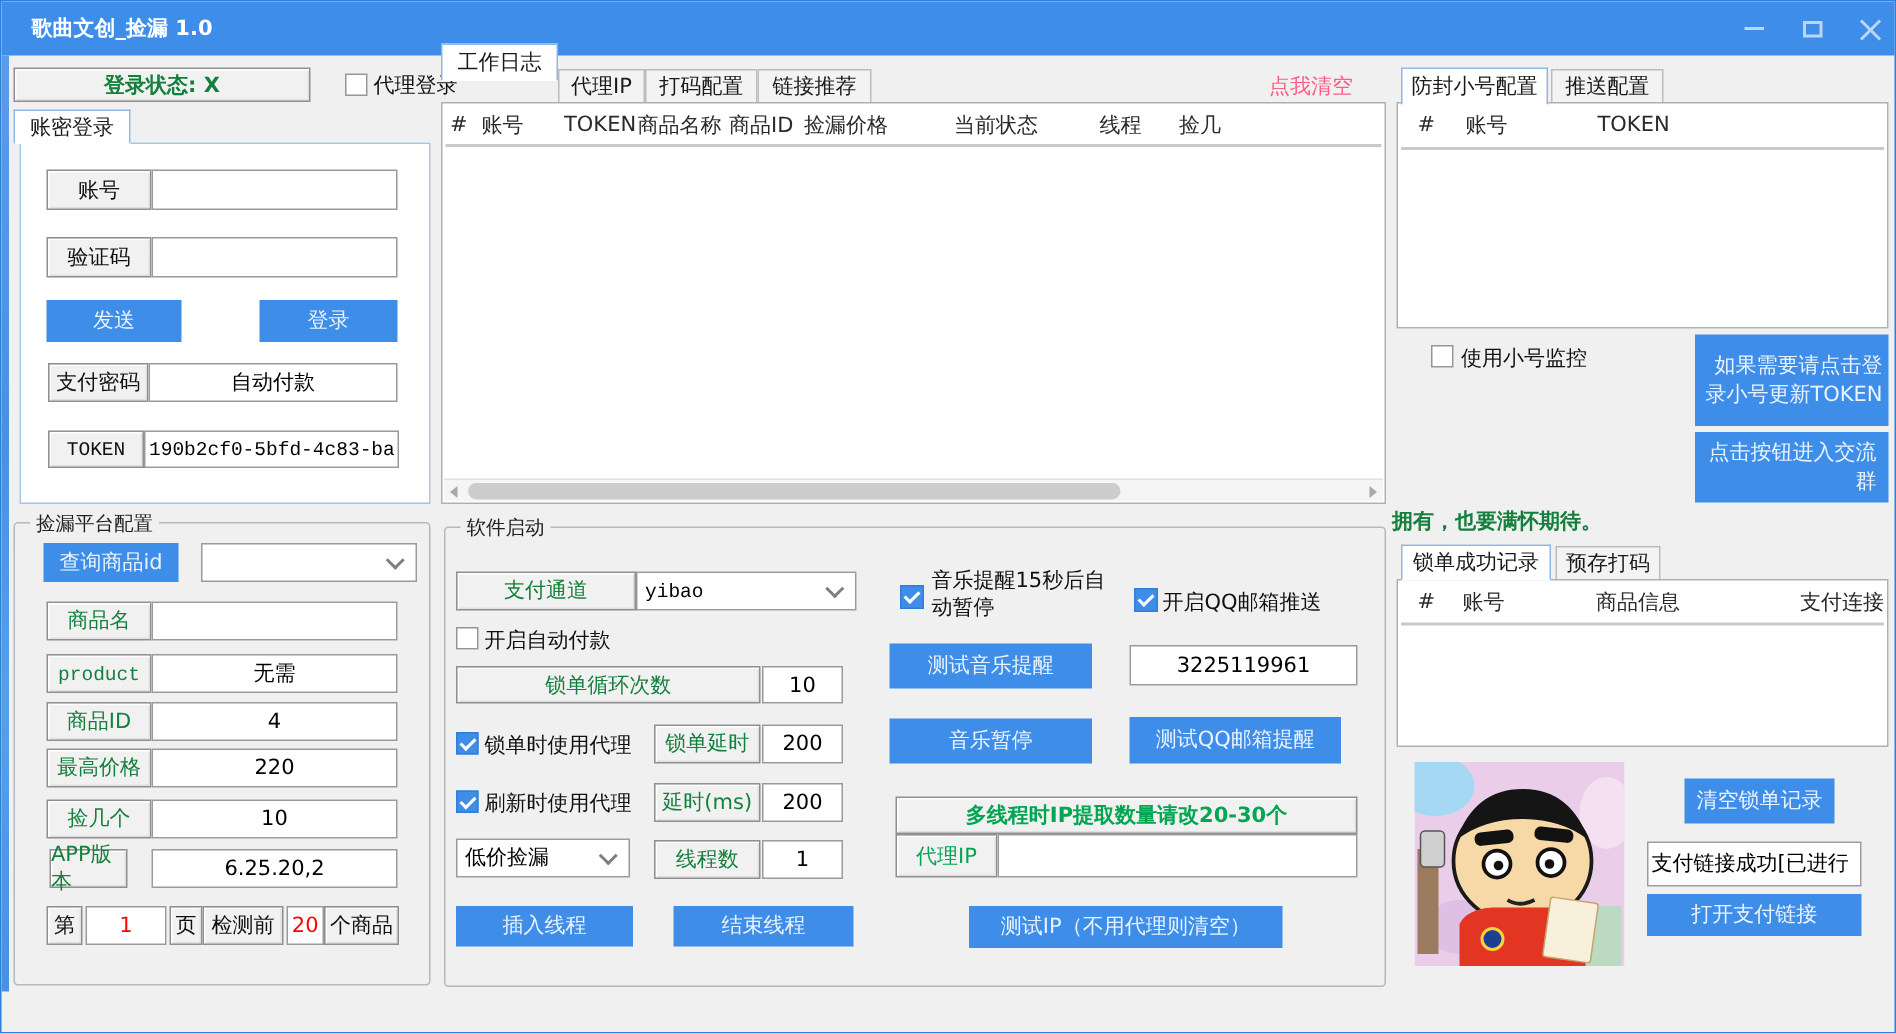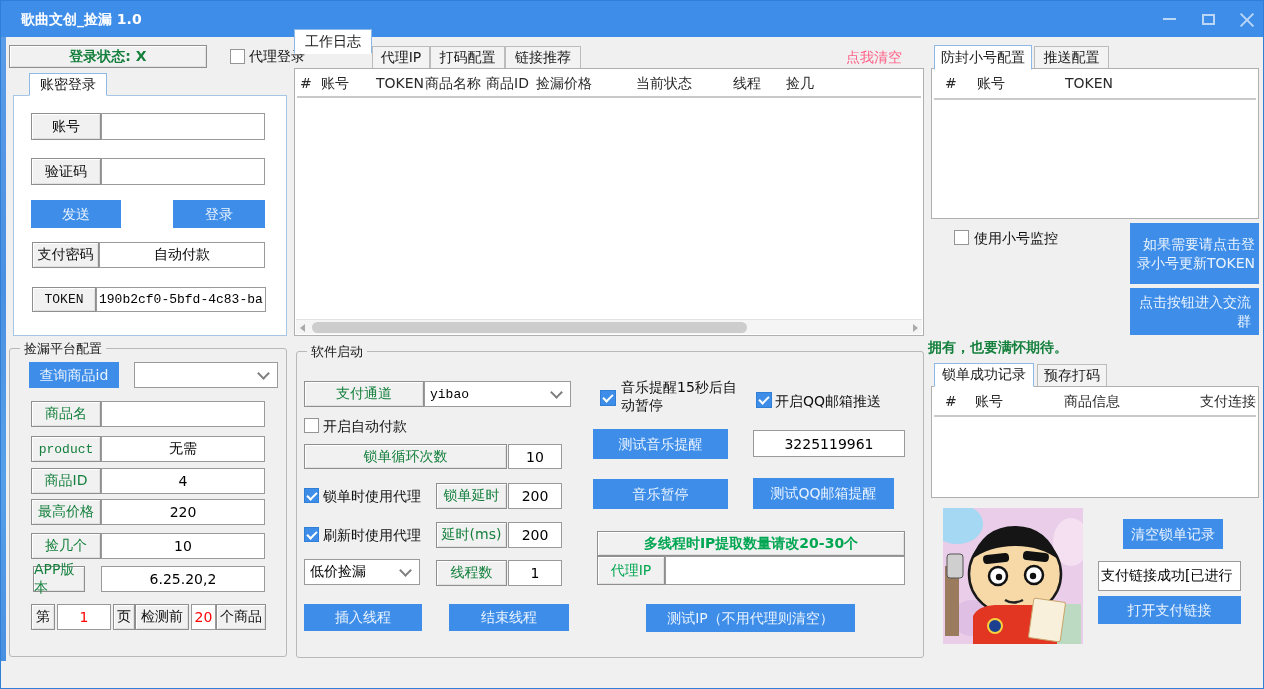--- a/index.html
+++ b/index.html
@@ -88,21 +88,21 @@
 
   <div class="abs tab active" style="left:293px;top:28px;width:78px;height:25px">工作日志</div>
   <div class="abs tab" style="left:371px;top:45px;width:58px;height:24px">代理IP</div>
   <div class="abs tab" style="left:429px;top:45px;width:75px;height:24px">打码配置</div>
   <div class="abs tab" style="left:504px;top:45px;width:76px;height:24px">链接推荐</div>
   <span class="abs pink" style="left:845px;top:48px;font-size:14px;cursor:pointer">点我清空</span>
 
   <div class="abs tab active" style="left:933px;top:44px;width:98px;height:25px">防封小号配置</div>
   <div class="abs tab" style="left:1033px;top:45px;width:75px;height:24px">推送配置</div>
 
-  <div class="abs tab active" style="left:28px;top:72px;width:78px;height:23px">账密登录</div>
+  <div class="abs tab active" style="left:8px;top:72px;width:78px;height:23px">账密登录</div>
   <div class="abs panel bluish" style="left:12px;top:94px;width:274px;height:241px"></div>
 
   <div class="abs lblbox" style="left:30px;top:112px;width:70px;height:27px">账号</div>
   <input class="abs inp" style="left: 100px; top: 112px; width: 164px; height: 27px;">
   <div class="abs lblbox" style="left:30px;top:157px;width:70px;height:27px">验证码</div>
   <input class="abs inp" style="left: 100px; top: 157px; width: 164px; height: 27px;">
   <div class="abs btn" style="left:30px;top:199px;width:90px;height:28px">发送</div>
   <div class="abs btn" style="left:172px;top:199px;width:92px;height:28px">登录</div>
   <div class="abs lblbox" style="left:31px;top:241px;width:67px;height:26px">支付密码</div>
   <input class="abs inp center" style="left: 98px; top: 241px; width: 166px; height: 26px;" value="自动付款">

